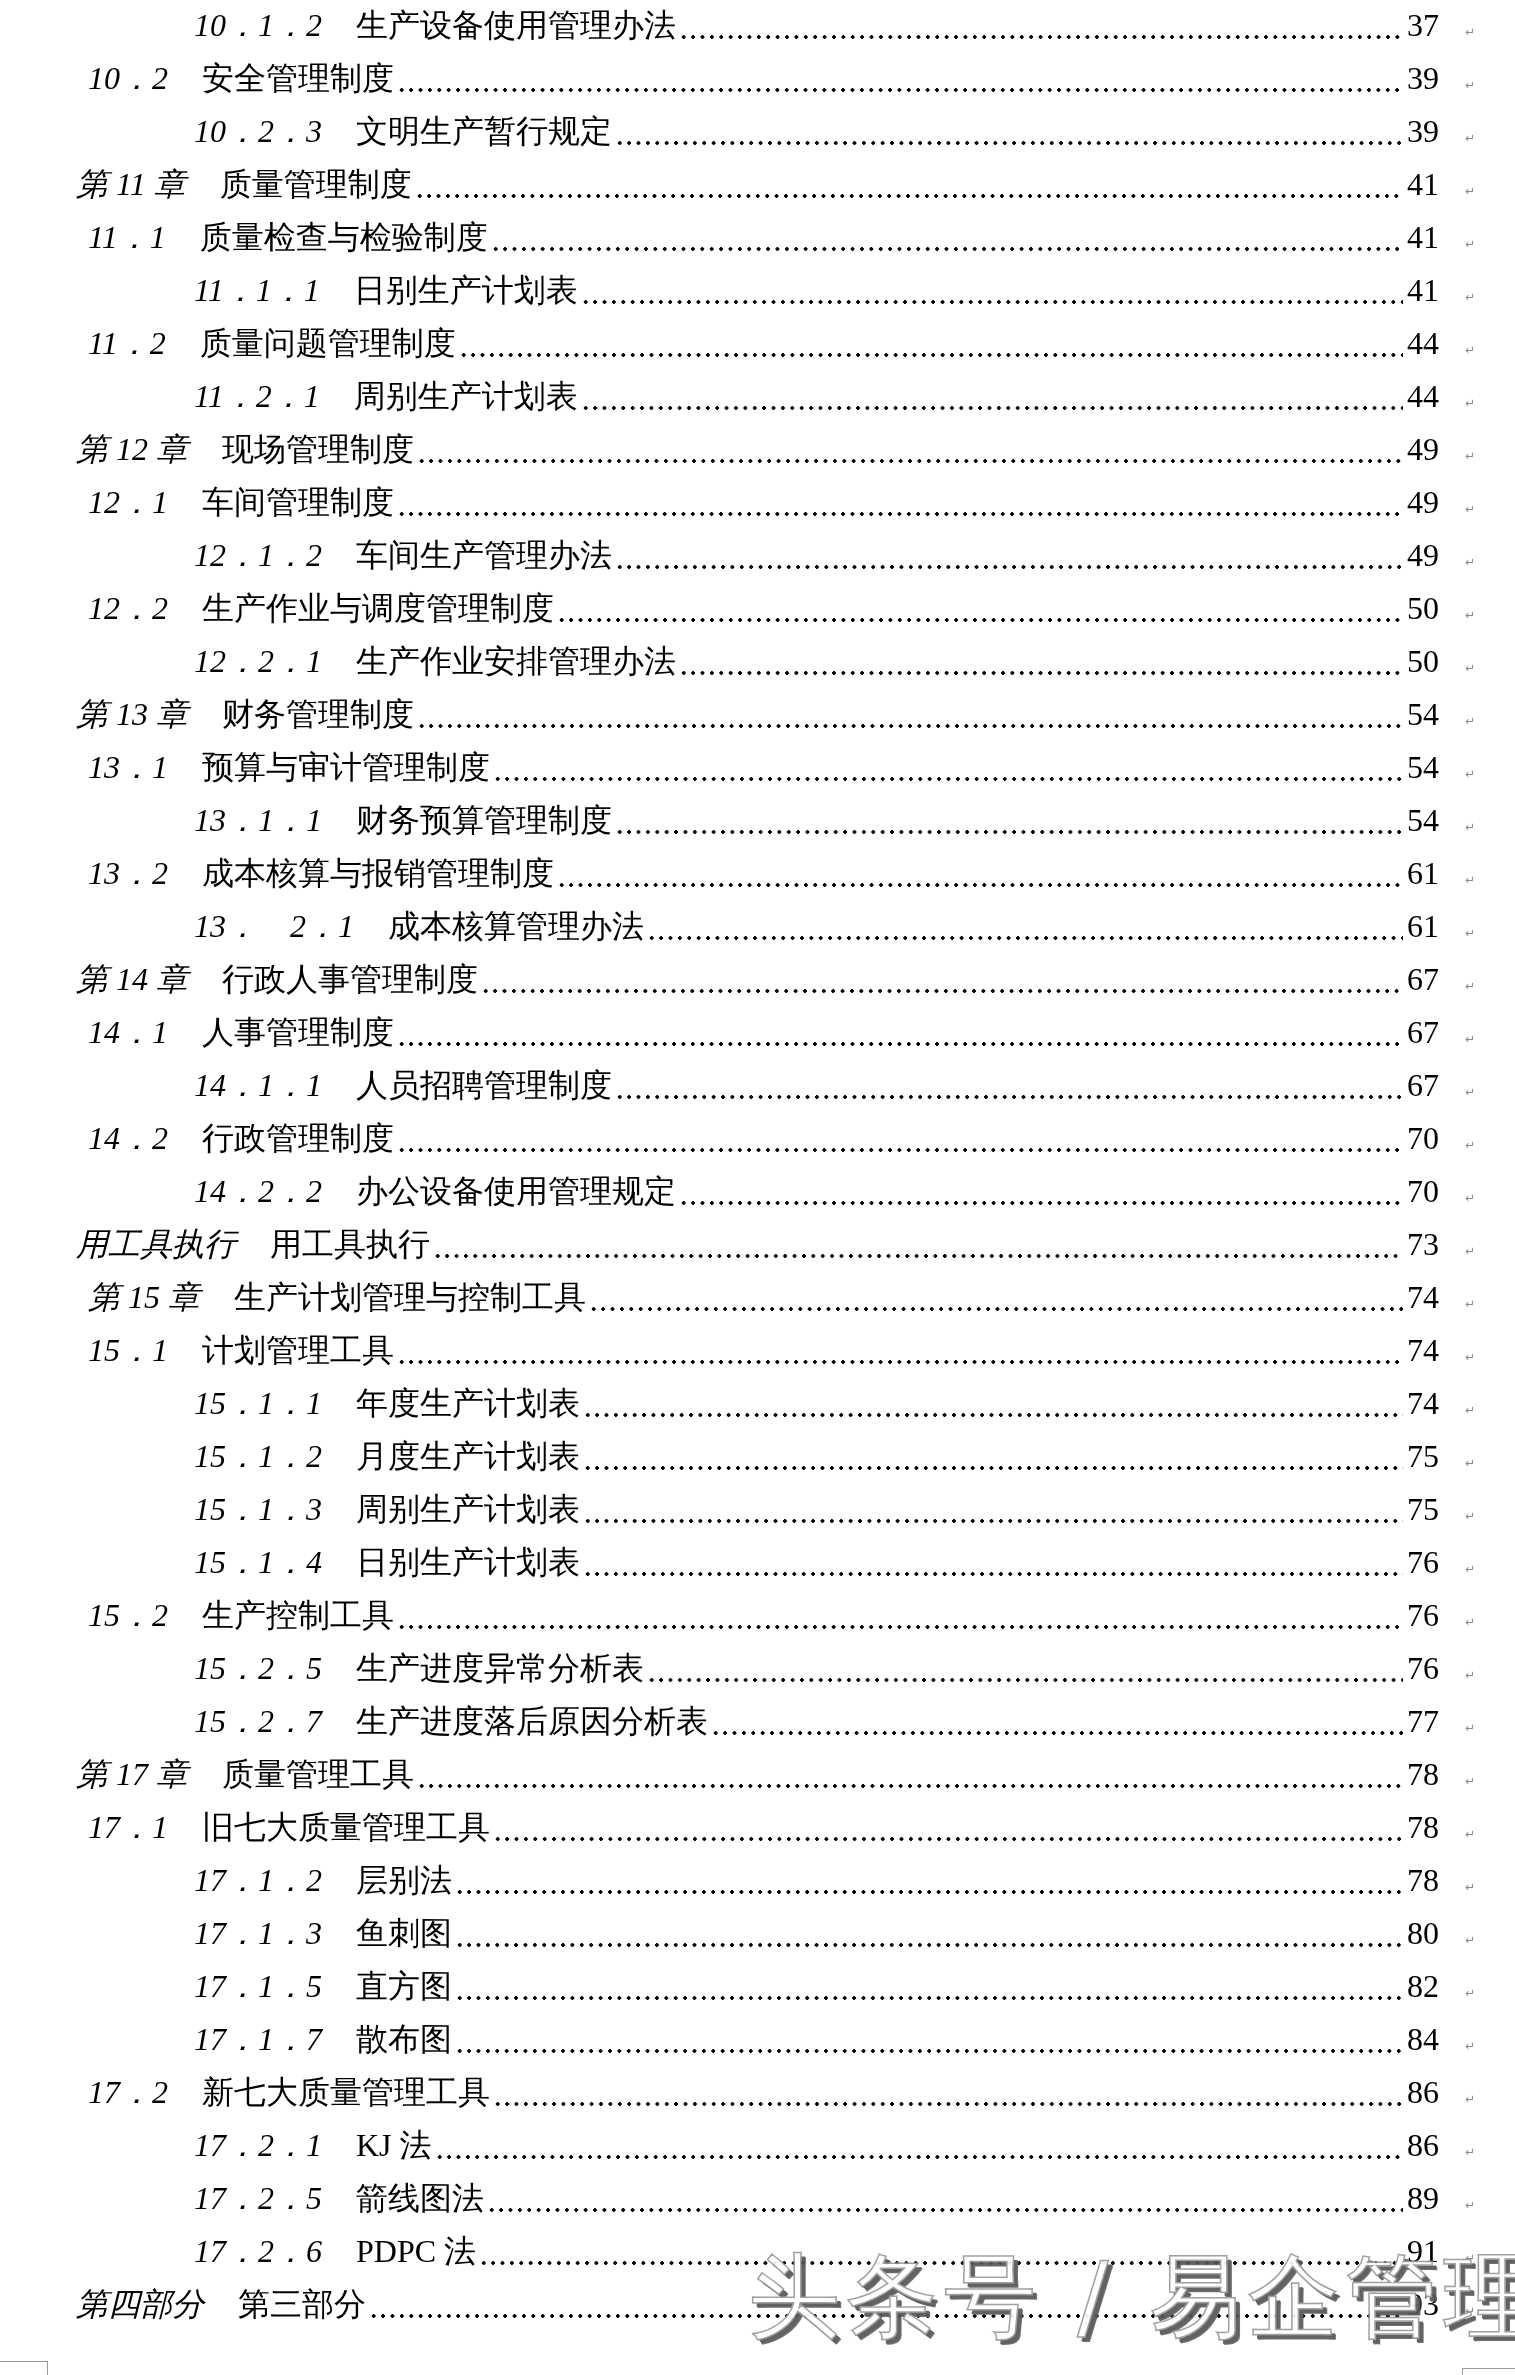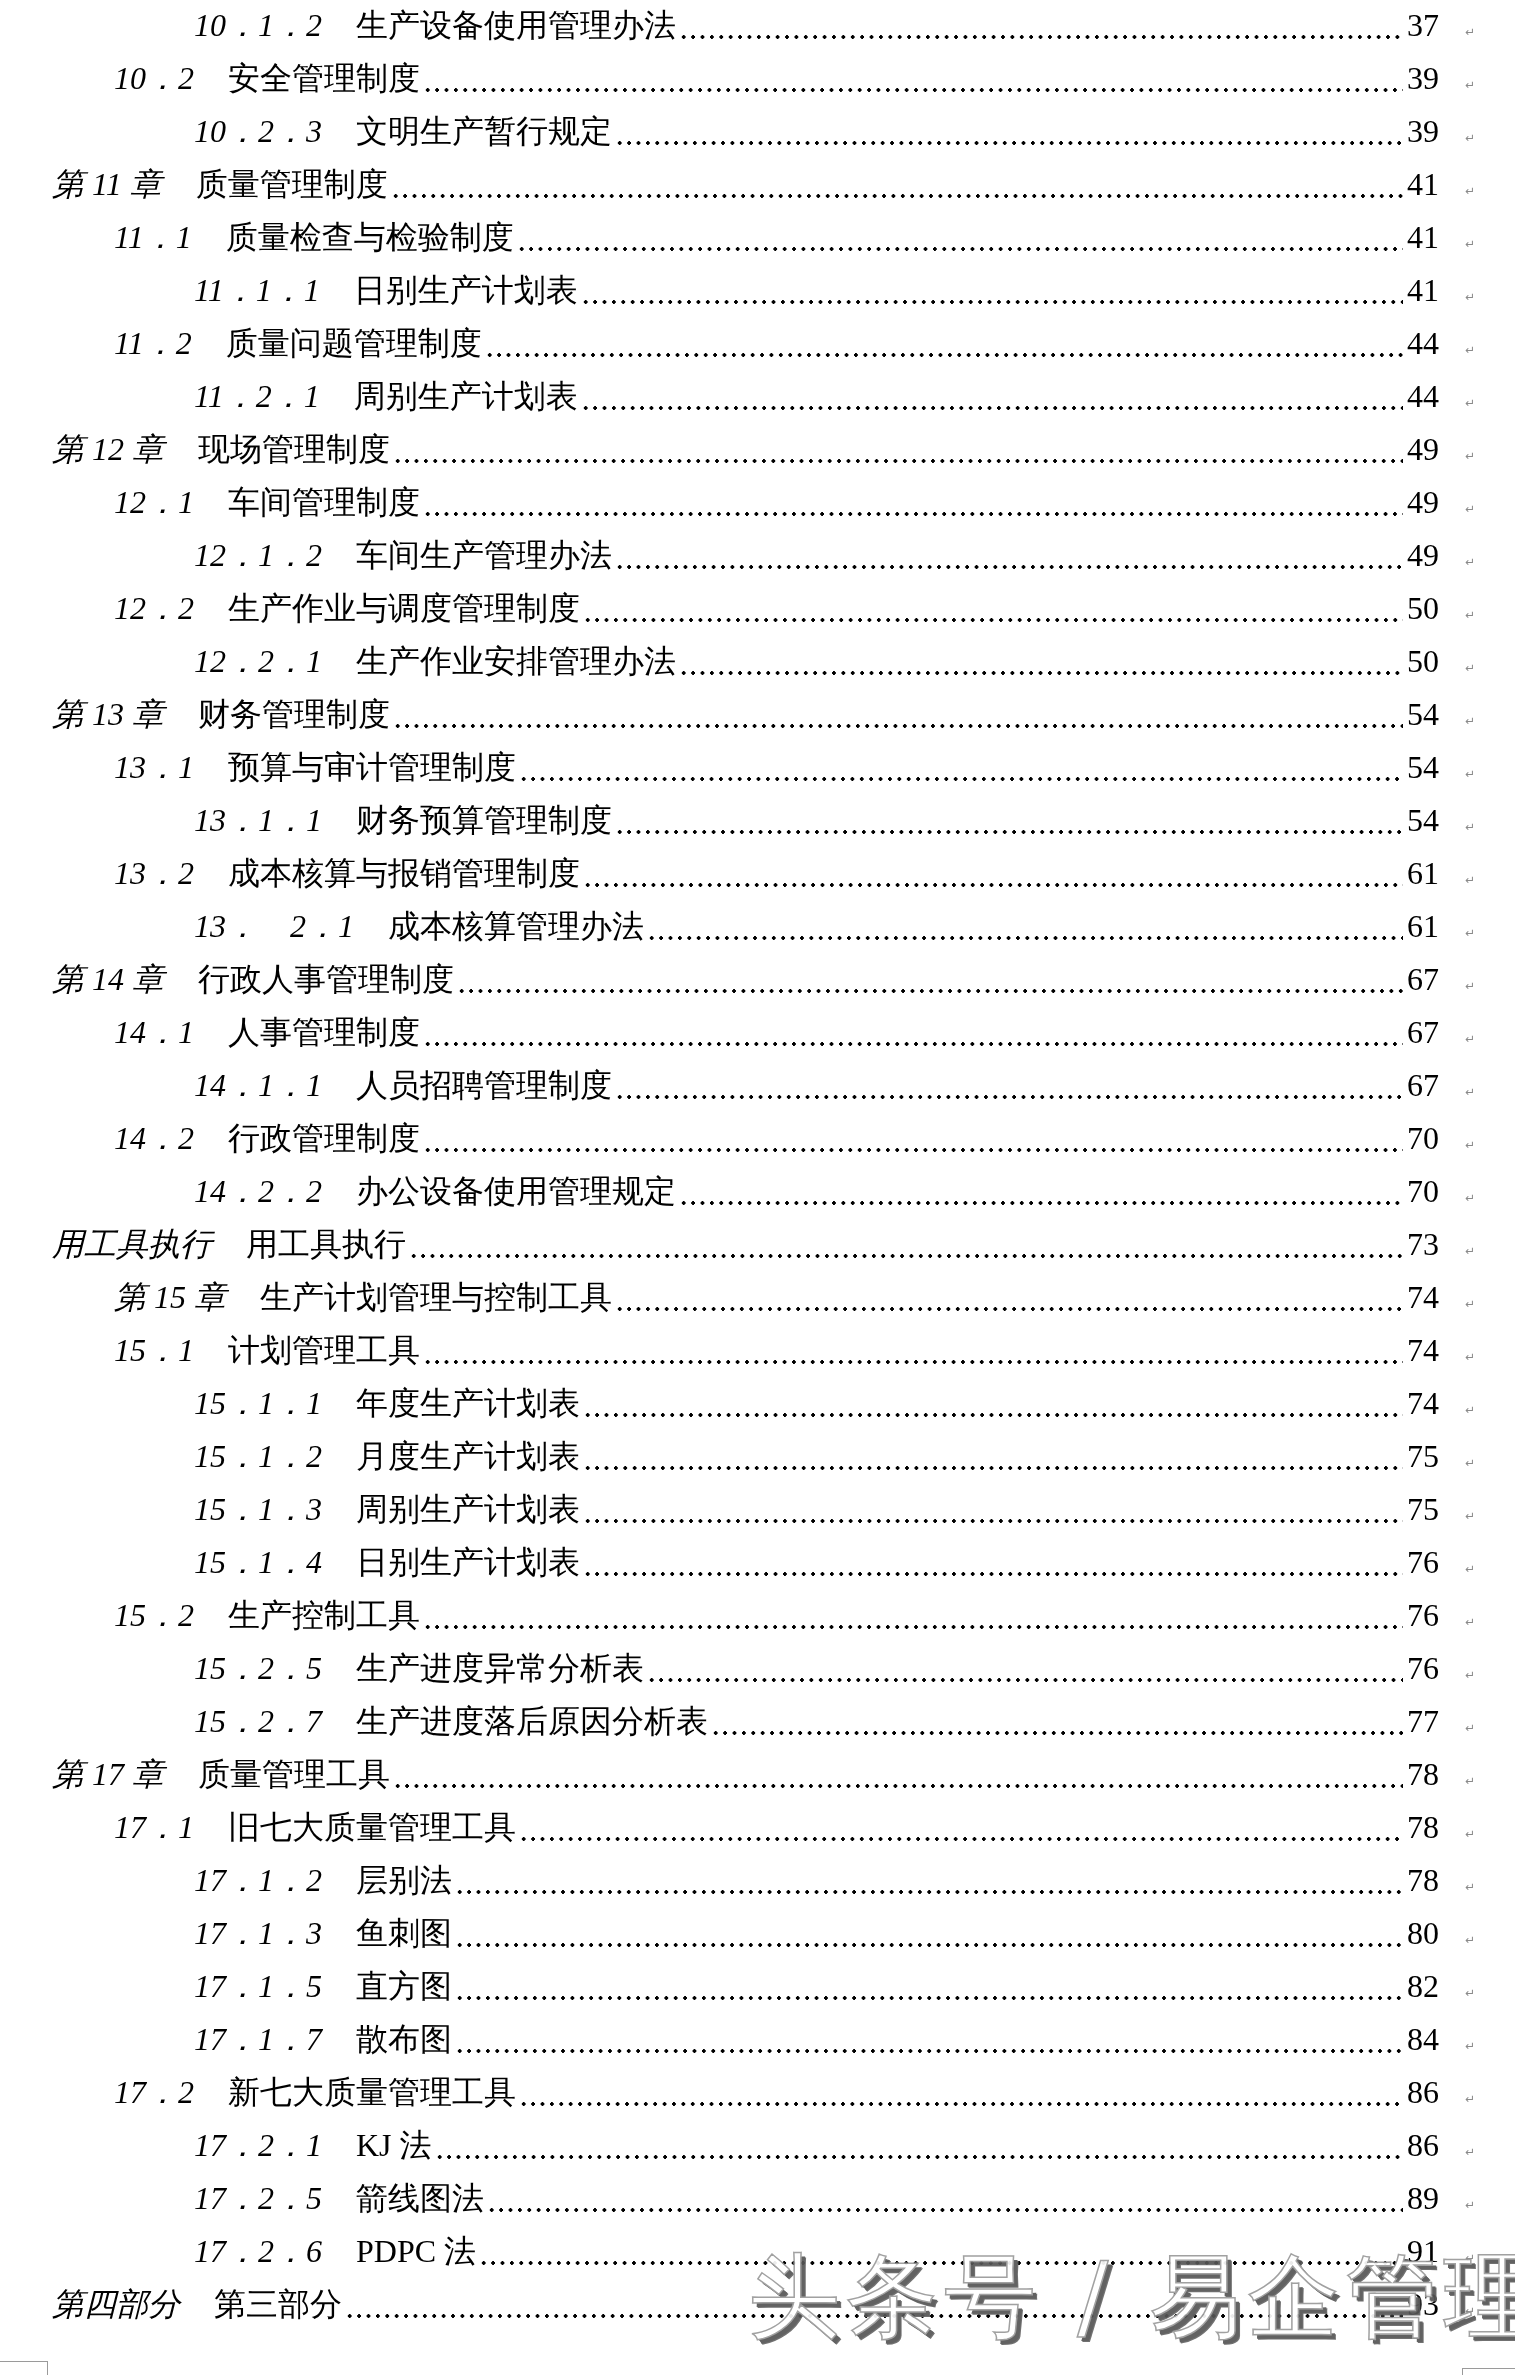--- a/index.html
+++ b/index.html
@@ -25,22 +25,22 @@
       position: relative;
       height: 53px;
       display: flex;
       align-items: flex-end;
       box-sizing: border-box;
       padding-right: 74px;
       font-size: 32px;
       line-height: 40px;
       white-space: nowrap;
     }
-    .toc-row.lvl0 { padding-left: 52px; }
-    .toc-row.lvl1 { padding-left: 114px; }
+    .toc-row.lvl0 { padding-left: 76px; }
+    .toc-row.lvl1 { padding-left: 88px; }
     .toc-row.lvl2 { padding-left: 194px; }
     .toc-num {
       display: inline-block;
       letter-spacing: 0px;
       font-style: italic;
     }
     .toc-gap { display: inline-block; width: 34px; }
     .toc-title { display: inline-block; }
     .toc-leader {
       flex: 1 1 auto;

